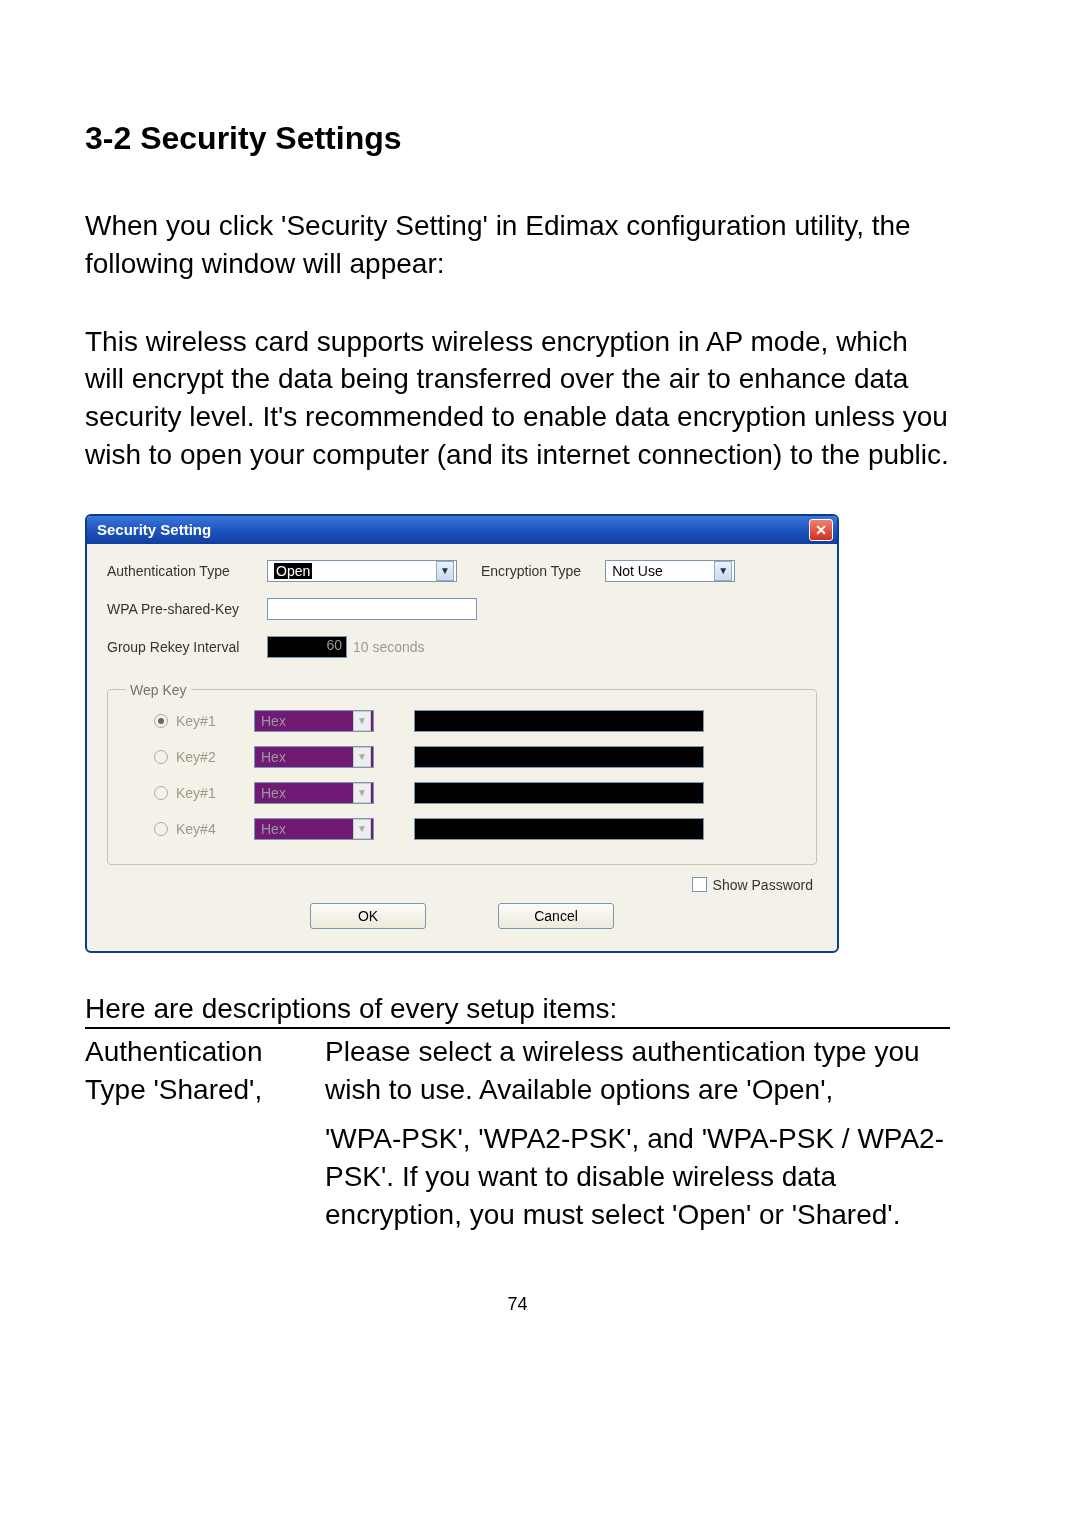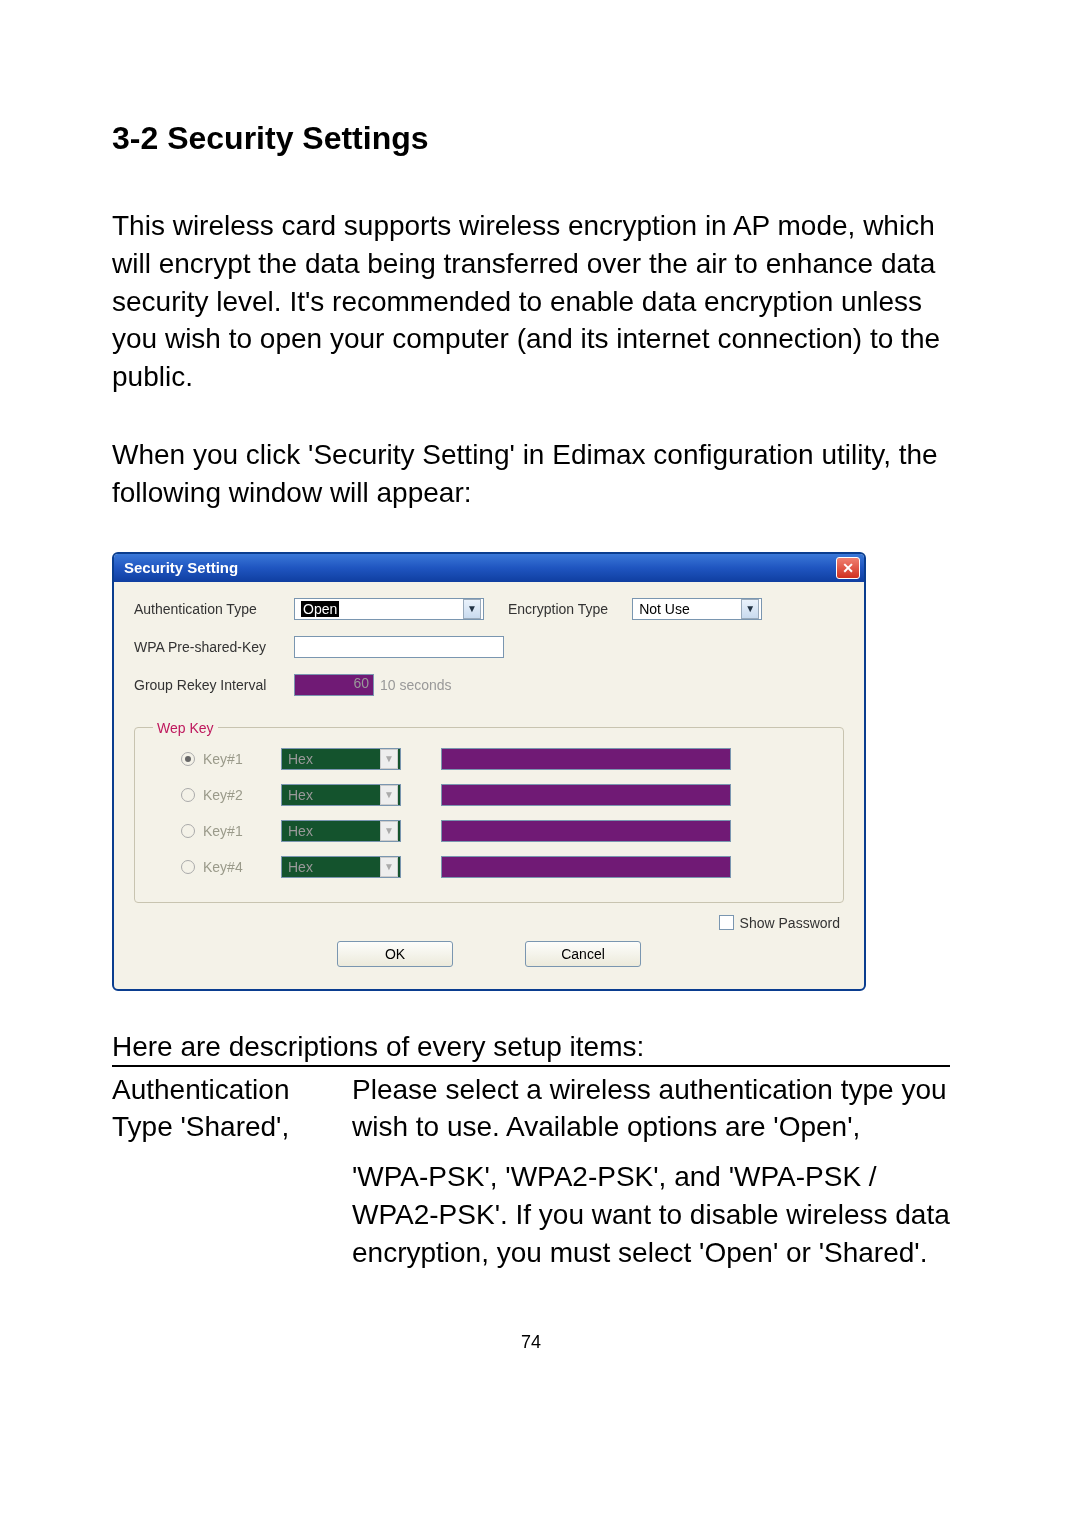--- a/index.html
+++ b/index.html
@@ -4,21 +4,21 @@
 <style>
   body {
     margin: 0;
     padding: 0;
     background: #fff;
     font-family: Arial, Helvetica, sans-serif;
     color: #000;
     width: 1080px;
   }
   .page {
-    padding: 120px 130px 80px 112px;
+    padding: 120px 130px 80px 85px;
   }
   .heading {
     font-size: 32px;
     font-weight: bold;
     margin-bottom: 50px;
   }
   .para {
     font-size: 28px;
     line-height: 1.35;
     margin-bottom: 40px;
@@ -92,55 +92,55 @@
     background: linear-gradient(to bottom, #eaf2fb, #c9dbef);
     border: 1px solid #9ab;
     margin-left: 4px;
     display: flex;
     align-items: center;
     justify-content: center;
     font-size: 10px;
     color: #234;
   }
   .win-select.disabled {
-    background: #14532d;
+    background: #701a75;
     color: #999;
   }
   .win-select.disabled .arrow {
     color: #aaa;
     background: #eee;
     border-color: #ccc;
   }
   .win-input {
     border: 1px solid #7a96b0;
     background: #fff;
     height: 22px;
     box-sizing: border-box;
     padding: 0 4px;
   }
   .win-input.disabled {
-    background: #701a75;
+    background: #000000;
     color: #999;
   }
   .auth-select { width: 190px; }
   .enc-select  { width: 130px; }
   .psk-input   { width: 210px; }
   .rekey-input { width: 80px; text-align: right; padding-right: 4px; color: #777; }
   .seconds-lbl { margin-left: 6px; color: #999; }
 
   fieldset.wep {
     border: 1px solid #c8c4b0;
     border-radius: 4px;
     margin: 24px 0 10px 0;
     padding: 12px 18px 10px 18px;
     color: #9a9a8a;
   }
   fieldset.wep legend {
     padding: 0 4px;
-    color: #be185d;
+    color: #737373;
   }
   .wep-row {
     display: flex;
     align-items: center;
     margin-bottom: 14px;
   }
   .radio-dot {
     width: 12px; height: 12px;
     border: 1px solid #aaa;
     border-radius: 50%;
@@ -221,22 +221,22 @@
     margin-top: 60px;
   }
 </style>
 </head>
 <body>
 
 <div class="page">
 
   <div class="heading">3-2 Security Settings</div>
 
+  <div class="para">When you click 'Security Setting' in Edimax configuration utility, the following window will appear:</div>
   <div class="para">This wireless card supports wireless encryption in AP mode, which will encrypt the data being transferred over the air to enhance data security level. It's recommended to enable data encryption unless you wish to open your computer (and its internet connection) to the public.</div>
-  <div class="para">When you click 'Security Setting' in Edimax configuration utility, the following window will appear:</div>
 
   <div class="dialog-wrap">
     <div class="dialog">
       <div class="titlebar">
         <span>Security Setting</span>
         <span class="closebox">✕</span>
       </div>
       <div class="dialog-body">
 
         <div class="row">

